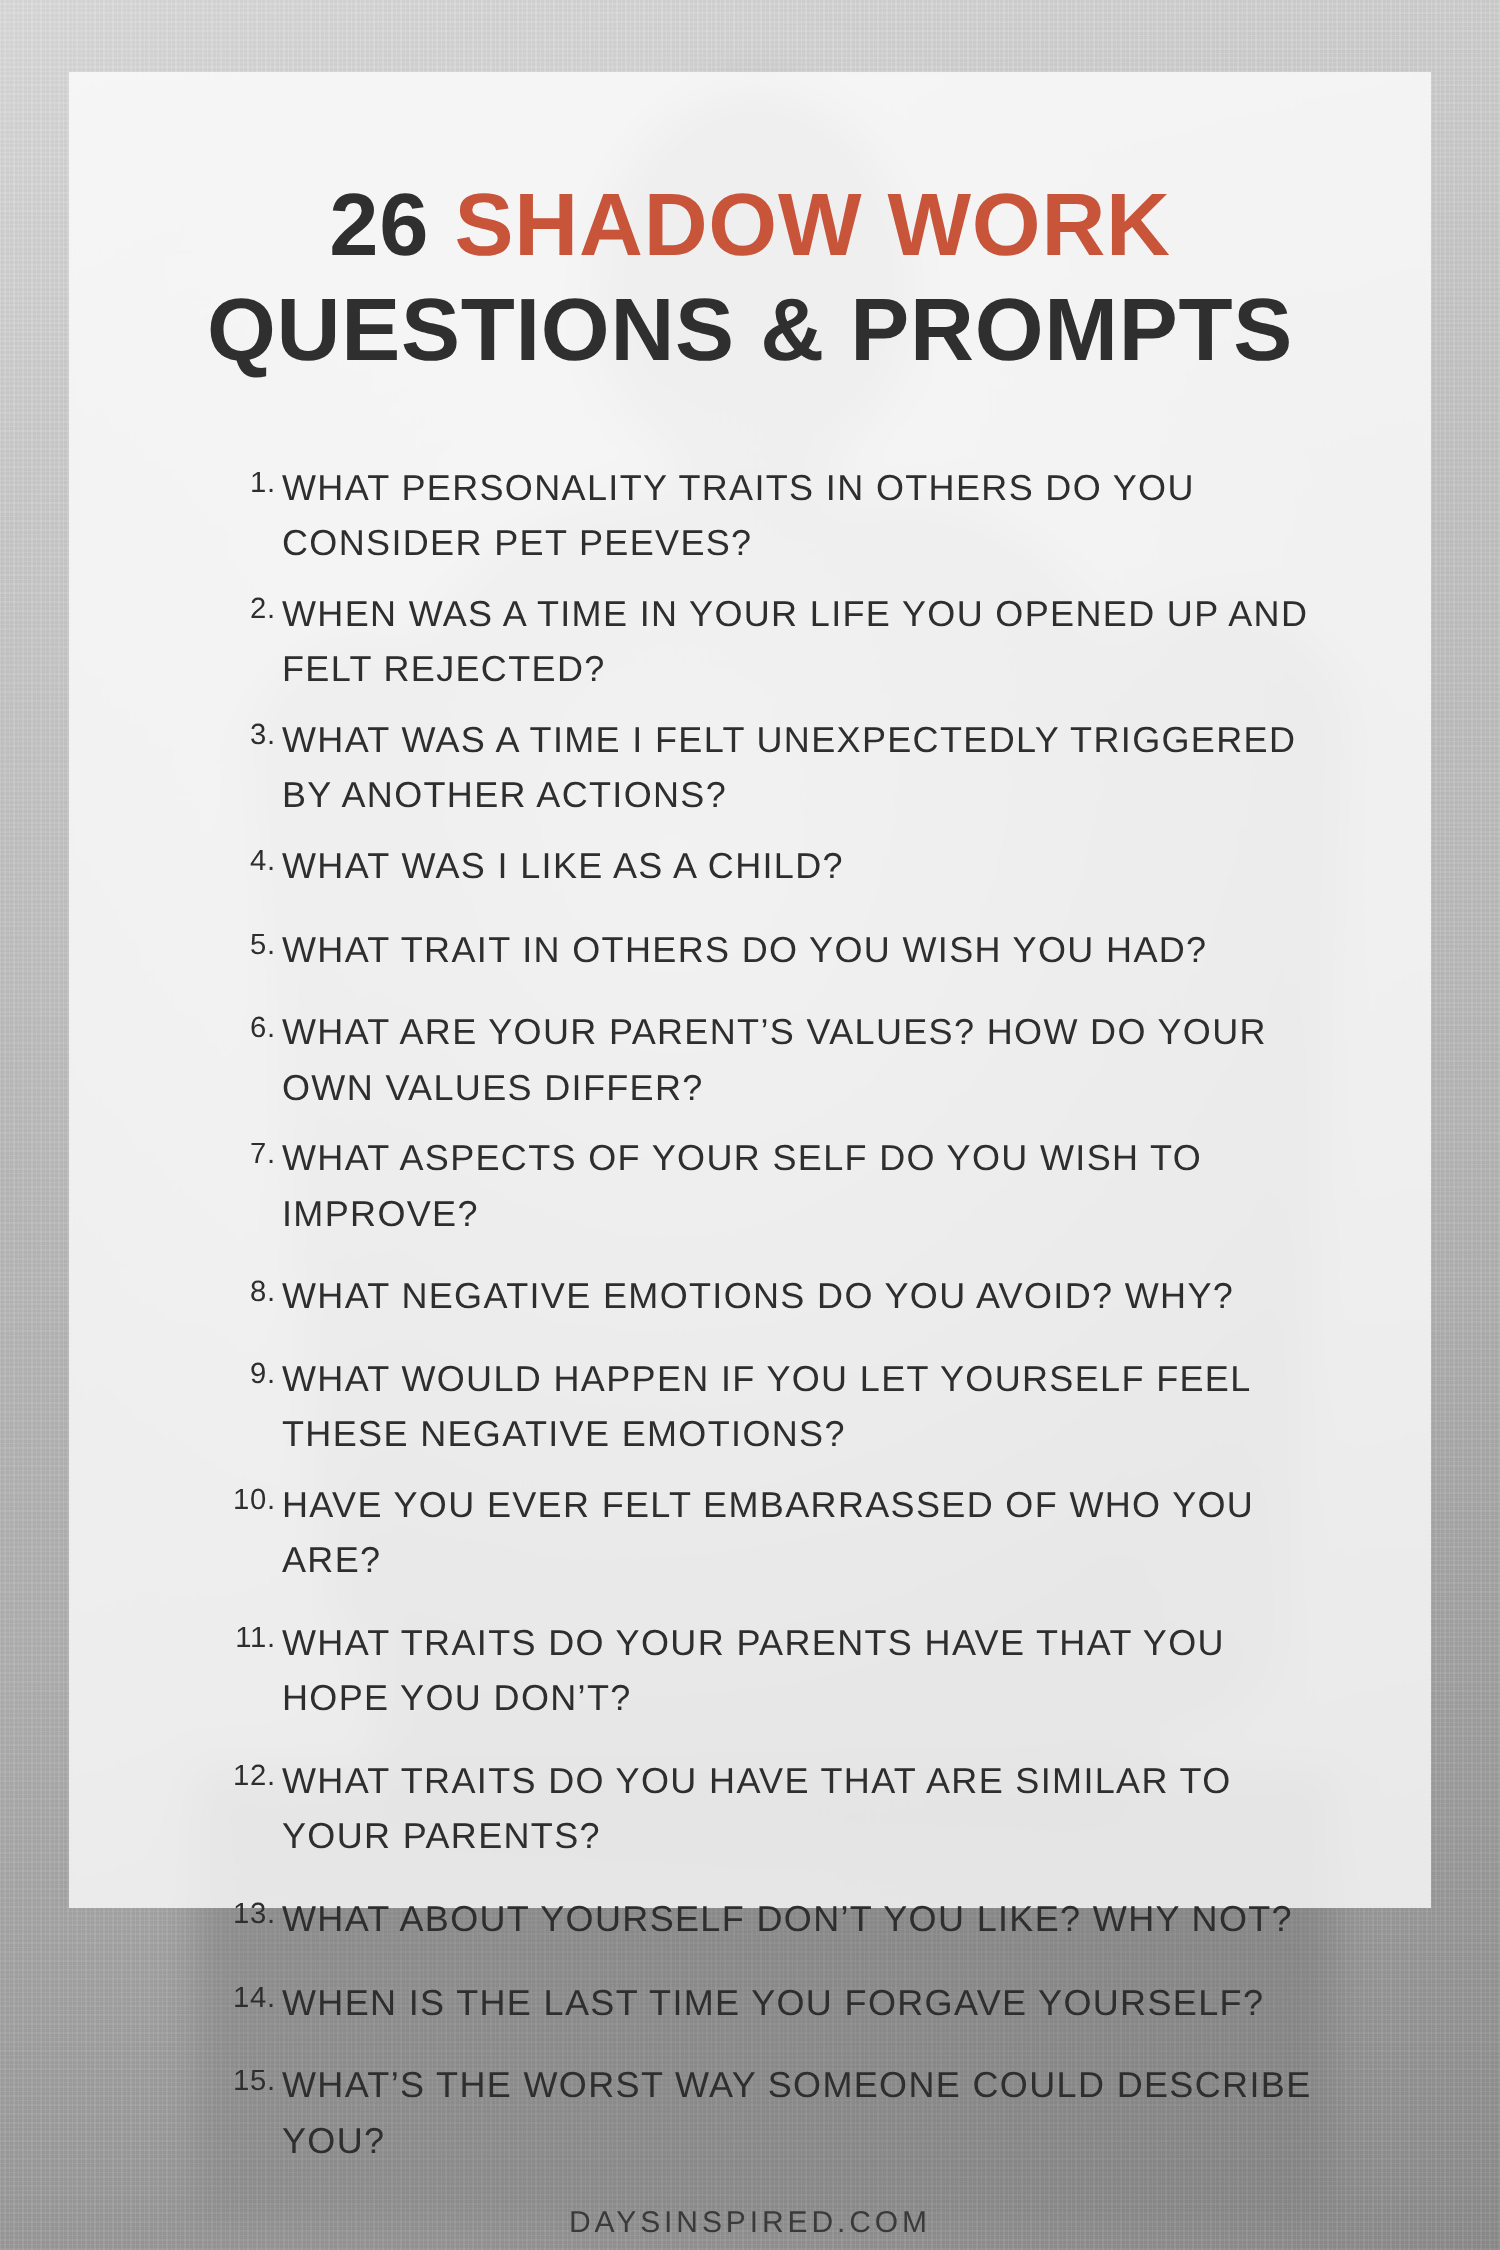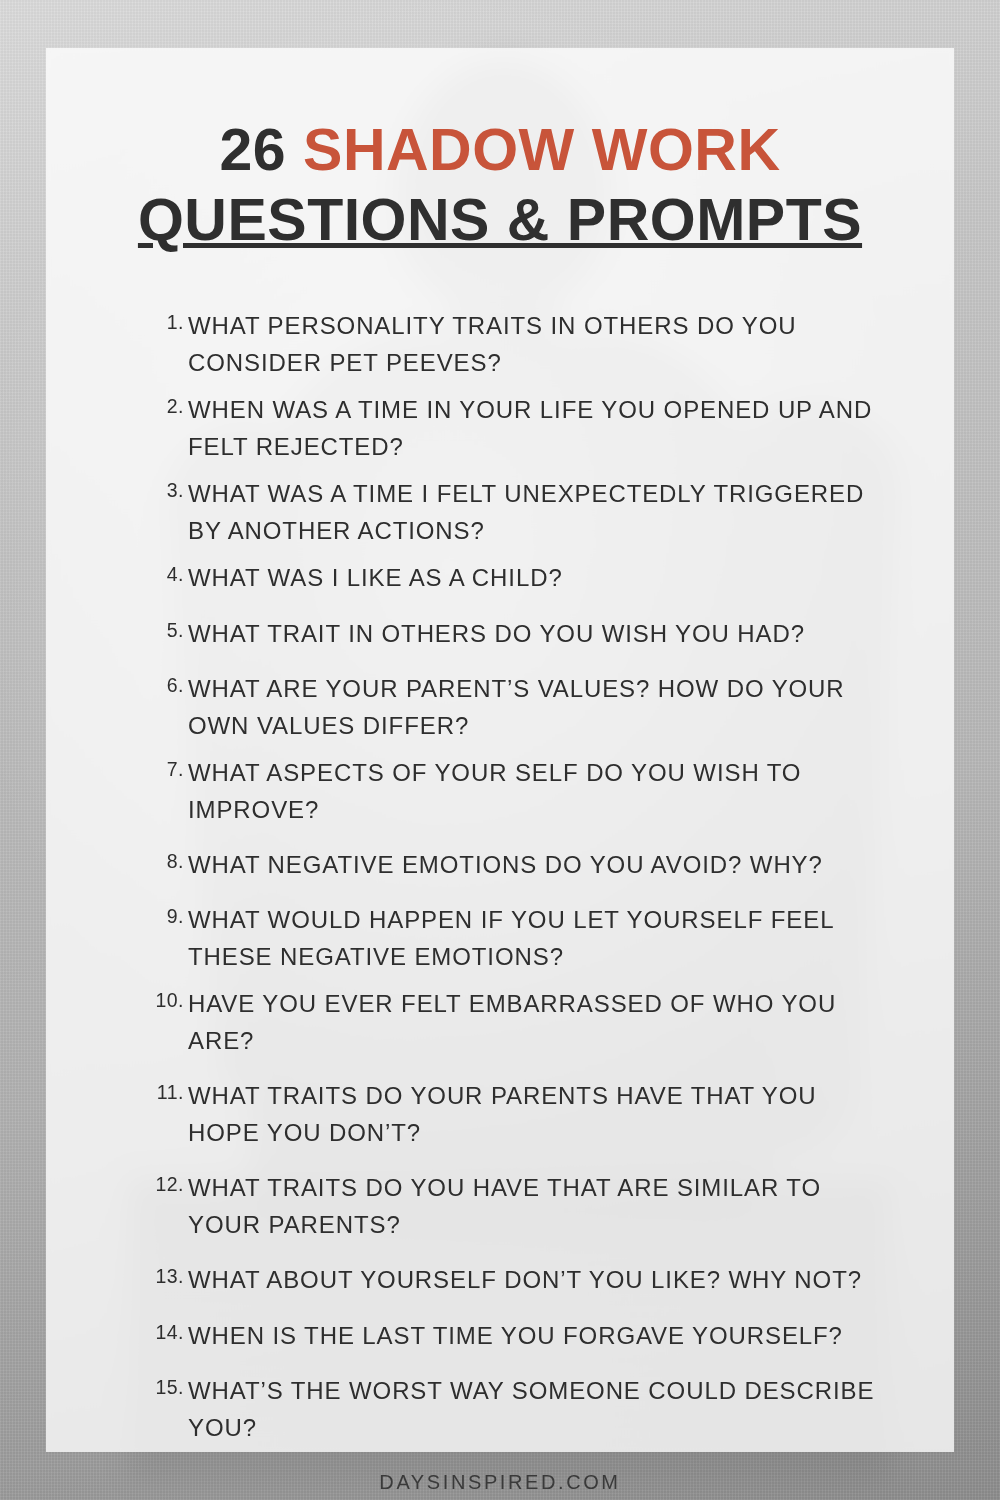--- a/index.html
+++ b/index.html
@@ -101,21 +101,21 @@
     height: 300px;
     background: linear-gradient(to bottom, rgba(110,110,110,0.75), rgba(90,90,90,0.2));
   }
 
   
   .card {
     position: absolute;
     left: 46px;
     top: 48px;
     width: 908px;
-    height: 1404px;
+    height: 1224px;
     background: rgba(255,255,255,0.78);
     backdrop-filter: blur(2px);
   }
   .card-inner {
     position: absolute;
     inset: 0;
     padding: 56px 54px 30px 54px;
     box-sizing: border-box;
     display: flex;
     flex-direction: column;
@@ -133,21 +133,20 @@
     line-height: 1.02;
     font-family: "Liberation Sans", sans-serif;
     text-transform: uppercase;
   }
   .title-line-1 {
     font-size: 59px;
   }
   .title-line-2 {
     font-size: 59px;
     margin-top: 10px;
-    text-decoration: underline;
   }
   .title-line-3 {
     font-size: 59px;
     margin-top: 8px;
   }
   .accent {
     color: #c8543a;
   }
 
   

